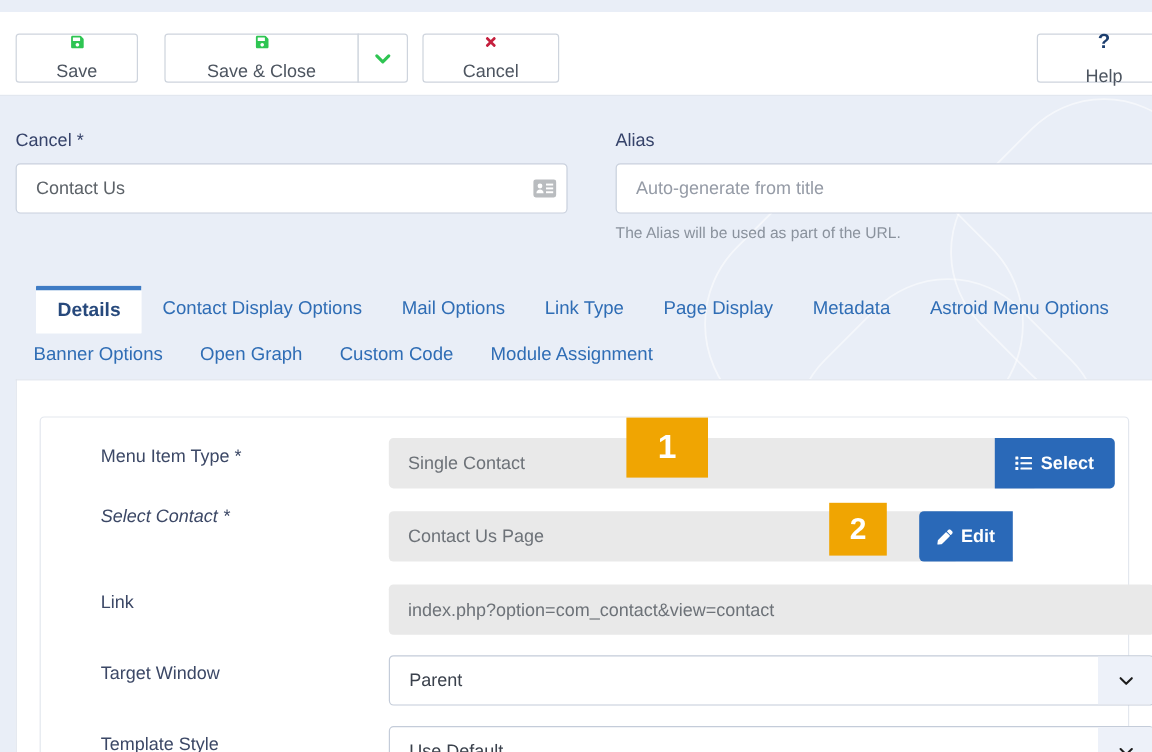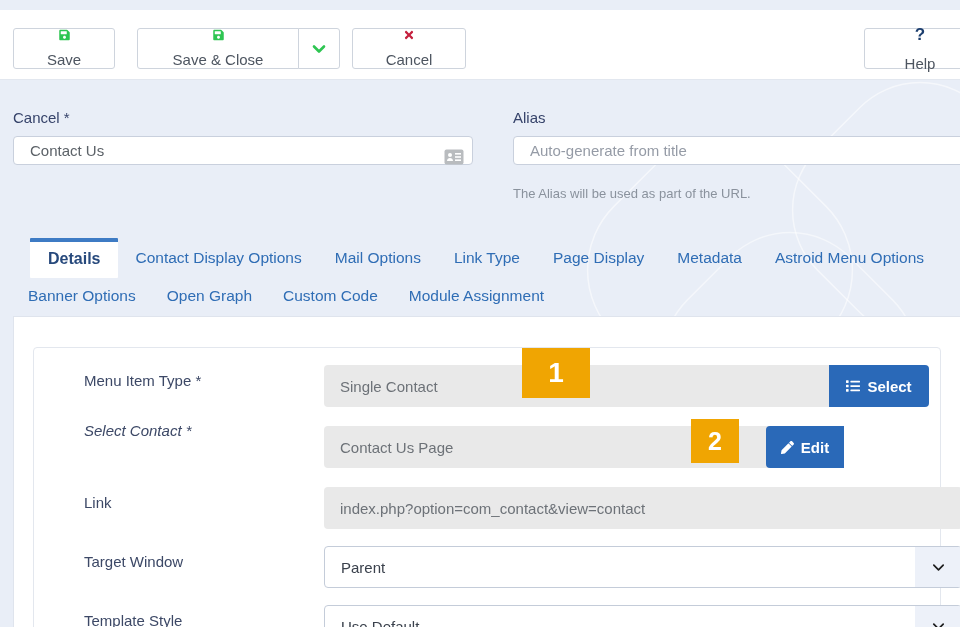--- a/index.html
+++ b/index.html
@@ -22,21 +22,21 @@
     position:absolute; top:18px; height:41px;
     background:#fff; border:1px solid #ced4dd; border-radius:3px;
     display:flex; align-items:center; justify-content:center; gap:10px;
     font-size:15px; color:#4d5560; cursor:pointer;flex-direction:column;
   }
   .tbtn svg { display:block; }
 
   
   .fld-label { position:absolute; font-size:15px; color:#36436a; }
   .text-input {
-    position:absolute; height:29px; background:#fff;
+    position:absolute; height:42px; background:#fff;
     border:1px solid #c9d0dd; border-radius:4px;
     font-family:"Liberation Sans",sans-serif;
     font-size:15px; color:#5c6268; padding:0 40px 0 16px; outline:none;
   }
   .text-input::placeholder { color:#959ba6; }
   .input-icon { position:absolute; width:20px; height:16px; }
   .helper { position:absolute; font-size:13px; color:#8a929d; }
 
   
   .tabs-row { position:absolute; display:flex; align-items:center; }

